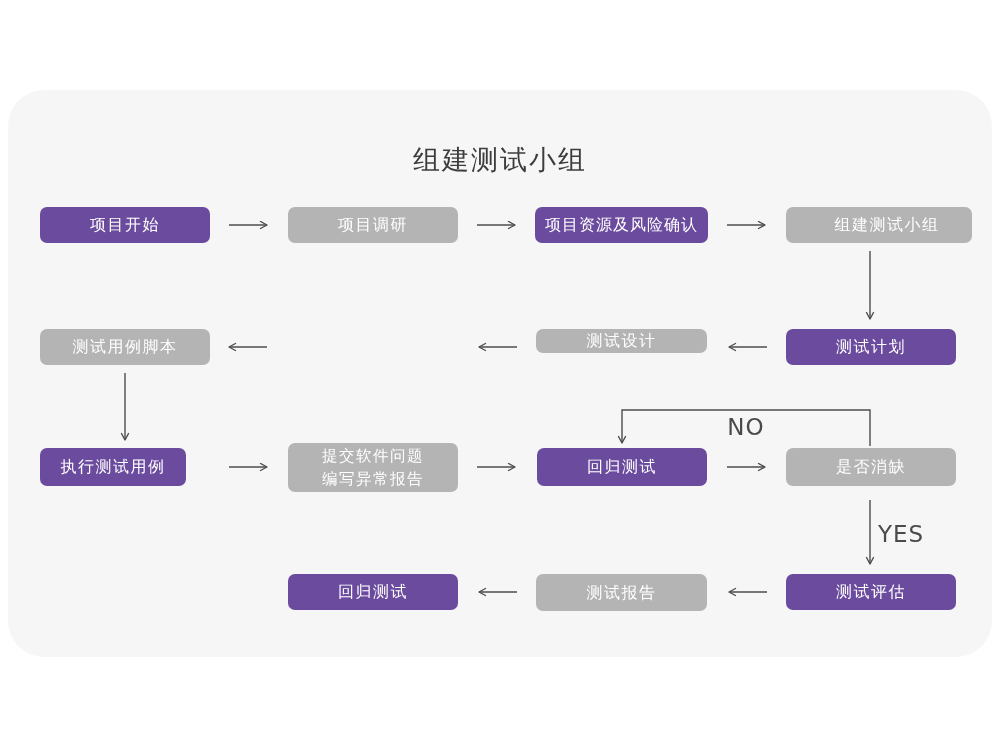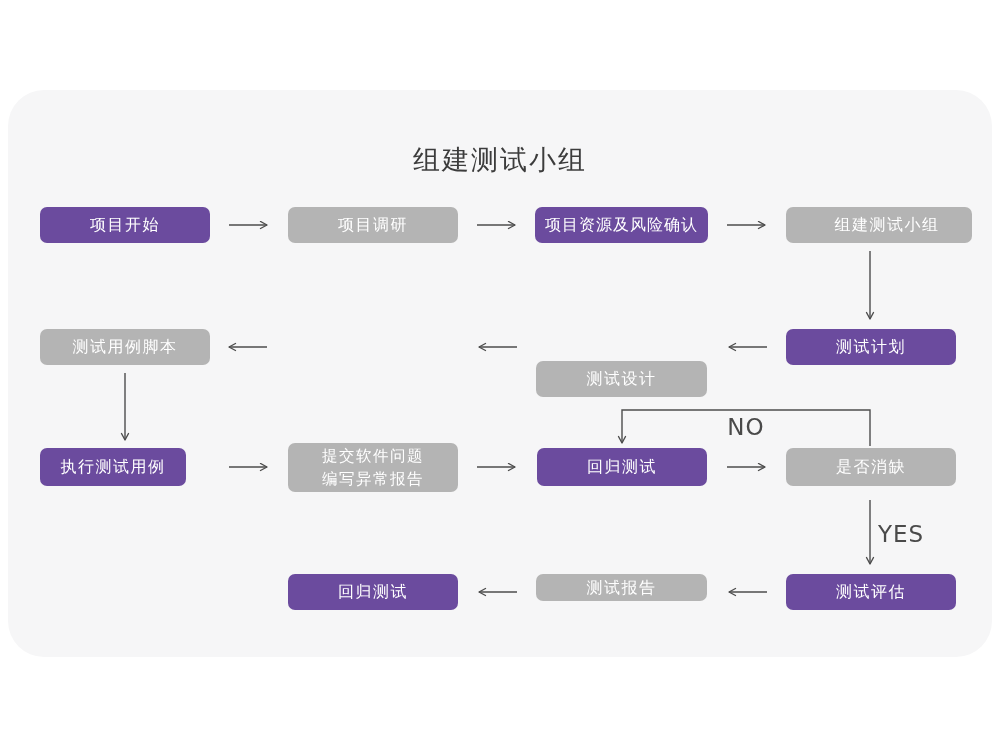--- a/index.html
+++ b/index.html
@@ -26,29 +26,29 @@
     text-align:center;white-space:nowrap;line-height:1.45;
   }
   .purple{background:var(--purple);}
   .gray{background:var(--gray);}
   
   #n-start   {left:40px; top:207px;width:170px;height:36px;}
   #n-research{left:288px;top:207px;width:170px;height:36px;}
   #n-risk    {left:535px;top:207px;width:173px;height:36px;letter-spacing:1px;}
   #n-team    {left:786px;top:207px;width:170px;height:36px;padding-left:16px;}
   #n-plan    {left:786px;top:329px;width:170px;height:36px;}
-  #n-design  {left:536px;top:329px;width:171px;height:36px;margin-top:32px;}
+  #n-design  {left:536px;top:329px;width:171px;height:24px;}
   #n-case    {left:288px;top:329px;width:170px;height:36px;}
   #n-script  {left:40px; top:329px;width:170px;height:36px;}
   #n-execute {left:40px; top:448px;width:146px;height:38px;}
   #n-issue   {left:288px;top:443px;width:170px;height:49px;font-size:15.5px;}
   #n-regress {left:537px;top:448px;width:170px;height:38px;}
   #n-defect  {left:786px;top:448px;width:170px;height:38px;}
   #n-eval    {left:786px;top:574px;width:170px;height:36px;}
-  #n-report  {left:536px;top:574px;width:171px;height:27px;}
+  #n-report  {left:536px;top:574px;width:171px;height:37px;}
   #n-end     {left:288px;top:574px;width:170px;height:36px;}
   .edges{position:absolute;left:0;top:0;pointer-events:none;}
   .edges line,.edges path{stroke:var(--arrow);stroke-width:1.4;fill:none;}
   .edge-label{
     position:absolute;color:var(--label-text);font-size:23px;letter-spacing:1px;
   }
   #lbl-no {left:719px;top:414px;width:54px;text-align:center;}
   #lbl-yes{left:878px;top:521px;}
 </style>
 </head>

